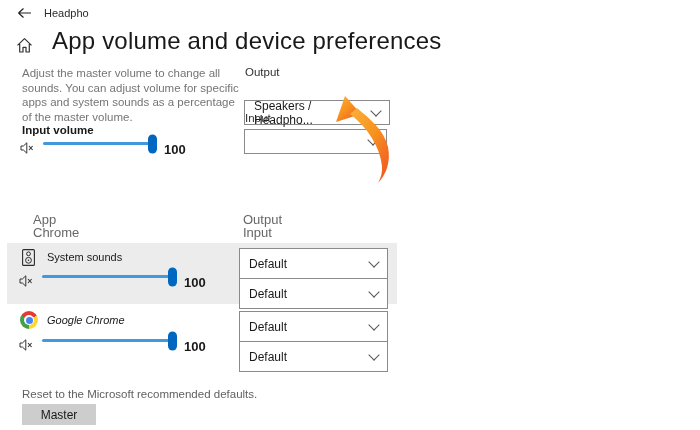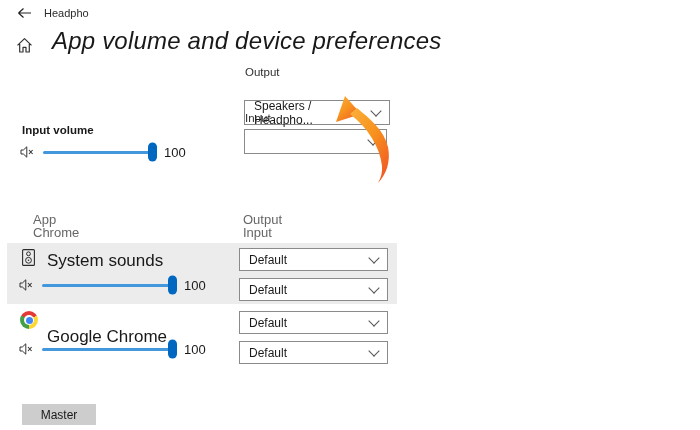--- a/index.html
+++ b/index.html
@@ -5,28 +5,28 @@
   html,body{margin:0;padding:0;width:700px;height:430px;background:#fff;
     font-family:"Liberation Sans","DejaVu Sans",sans-serif;color:#1b1b1b;overflow:hidden;}
   #screen{position:relative;width:700px;height:430px;background:#fff;}
 
   
   .back-btn{position:absolute;left:13px;top:5px;width:22px;height:18px;background:none;border:none;padding:0;cursor:pointer;}
   .win-title{position:absolute;left:44px;top:7px;font-size:11px;color:#2b2b2b;}
 
   
   .home-wrap{position:absolute;left:16px;top:37px;}
-  .page-title{position:absolute;left:52px;top:27px;margin:0;font-size:24px;font-weight:400;letter-spacing:.2px;color:#191919;font-style:italic;}
+  .page-title{position:absolute;left:52px;top:27px;margin:0;font-size:24px;font-weight:400;letter-spacing:.2px;color:#191919;}
 
   
   .desc{position:absolute;left:22px;top:66px;width:219px;margin:0;font-size:11.5px;line-height:14.5px;color:#757575;}
   .master-label{position:absolute;left:22px;top:124px;font-size:11.5px;font-weight:700;color:#191919;}
 
   
-  .slider-row{position:absolute;display:flex;align-items:center;height:20px;}
+  .slider-row{position:absolute;display:flex;align-items:flex-start;height:20px;font-weight:bold;}
   .mute{flex:0 0 auto;margin-right:9px;}
   .track{position:relative;height:3px;background:#4397dc;border-radius:2px;flex:0 0 auto;}
   .master-track{width:112px;}
   .app-track{width:133px;}
   .thumb{position:absolute;right:-2px;top:50%;transform:translateY(-50%);width:9px;height:19px;background:#0067c0;border-radius:5px;}
   .slider-value{margin-left:9px;font-size:13px;color:#191919;}
 
   
   .field-label{position:absolute;font-size:11.5px;color:#2f2f2f;}
   .lbl-output{left:245px;top:66px;}
@@ -45,24 +45,24 @@
   .col-header{position:absolute;font-size:13px;line-height:13px;color:#666;}
   .hdr-app{left:33px;top:213px;}
   .hdr-out{left:243px;top:213px;}
 
   
   .app-row{position:absolute;left:7px;width:390px;}
   .row-1{top:243px;height:61px;}
   .row-2{top:307px;height:62px;}
   .row-highlight{background:#ececec;}
   .app-icon{position:absolute;left:15px;top:6px;}
-  .app-name{position:absolute;left:40px;top:8px;font-size:17px;color:#191919;}
+  .app-name{position:absolute;left:40px;top:8px;font-size:11px;color:#191919;}
   .row-2 .app-icon{left:13px;top:4px;}
-  .row-2 .app-name{top:20px;}
-  .row-dd{width:149px;height:23px;}
+  .row-2 .app-name{top:7px;font-style:italic;}
+  .row-dd{width:149px;height:31px;}
   .row-dd-out{left:232px;top:5px;}
   .row-dd-in{left:232px;top:35px;}
   .row-2 .row-dd-out{top:4px;}
   .row-2 .row-dd-in{top:34px;}
   .app-slider{left:12px;top:32px;}
 
   
   .chrome-icon{position:absolute;width:18px;height:18px;border-radius:50%;
     background:conic-gradient(from 60deg,#fdd835 0deg 120deg,#43a047 120deg 240deg,#e53935 240deg 360deg);}
   .chrome-white{position:absolute;left:4px;top:4px;width:10px;height:10px;border-radius:50%;background:#fff;}
@@ -85,20 +85,21 @@
   </button>
   <span class="win-title">Headpho</span>
 
   <span class="home-wrap">
     <svg width="17" height="17" viewBox="0 0 17 17">
       <path d="M1.5 8.4 L8.5 1.6 L15.5 8.4 M3.7 7 V15 H7 V10.3 H10 V15 H13.3 V7" fill="none" stroke="#333" stroke-width="1.2" stroke-linejoin="round"></path>
     </svg>
   </span>
   <h1 class="page-title">App volume and device preferences</h1>
 
+  <p class="desc">Adjust the master volume to change all sounds. You can adjust volume for specific apps and system sounds as a percentage of the master volume.</p>
   <div class="master-label">Input volume</div>
 
   <div class="slider-row" style="left:20px;top:142px;">
     <svg class="mute" width="14" height="12" viewBox="0 0 14 12">
       <path d="M6.8 0.8 L6.8 11.2 L3.4 8 L1 8 L1 4 L3.4 4 Z" fill="none" stroke="#333" stroke-width="1"></path>
       <path d="M9 4 L12.6 8 M12.6 4 L9 8" stroke="#333" stroke-width="1.1"></path>
     </svg>
     <div class="track master-track">
       <div class="thumb"></div>
     </div>
@@ -190,15 +191,16 @@
       </div>
       <span class="slider-value">100</span>
     </div>
 
     <div class="dropdown row-dd row-dd-in">
       <span>Default</span>
       <span class="chev"></span>
     </div>
   </div>
 
+  <div class="reset-desc">Reset to the Microsoft recommended defaults.</div>
   <button class="reset-btn">Master</button>
 
 </div>
 
 </body></html>

